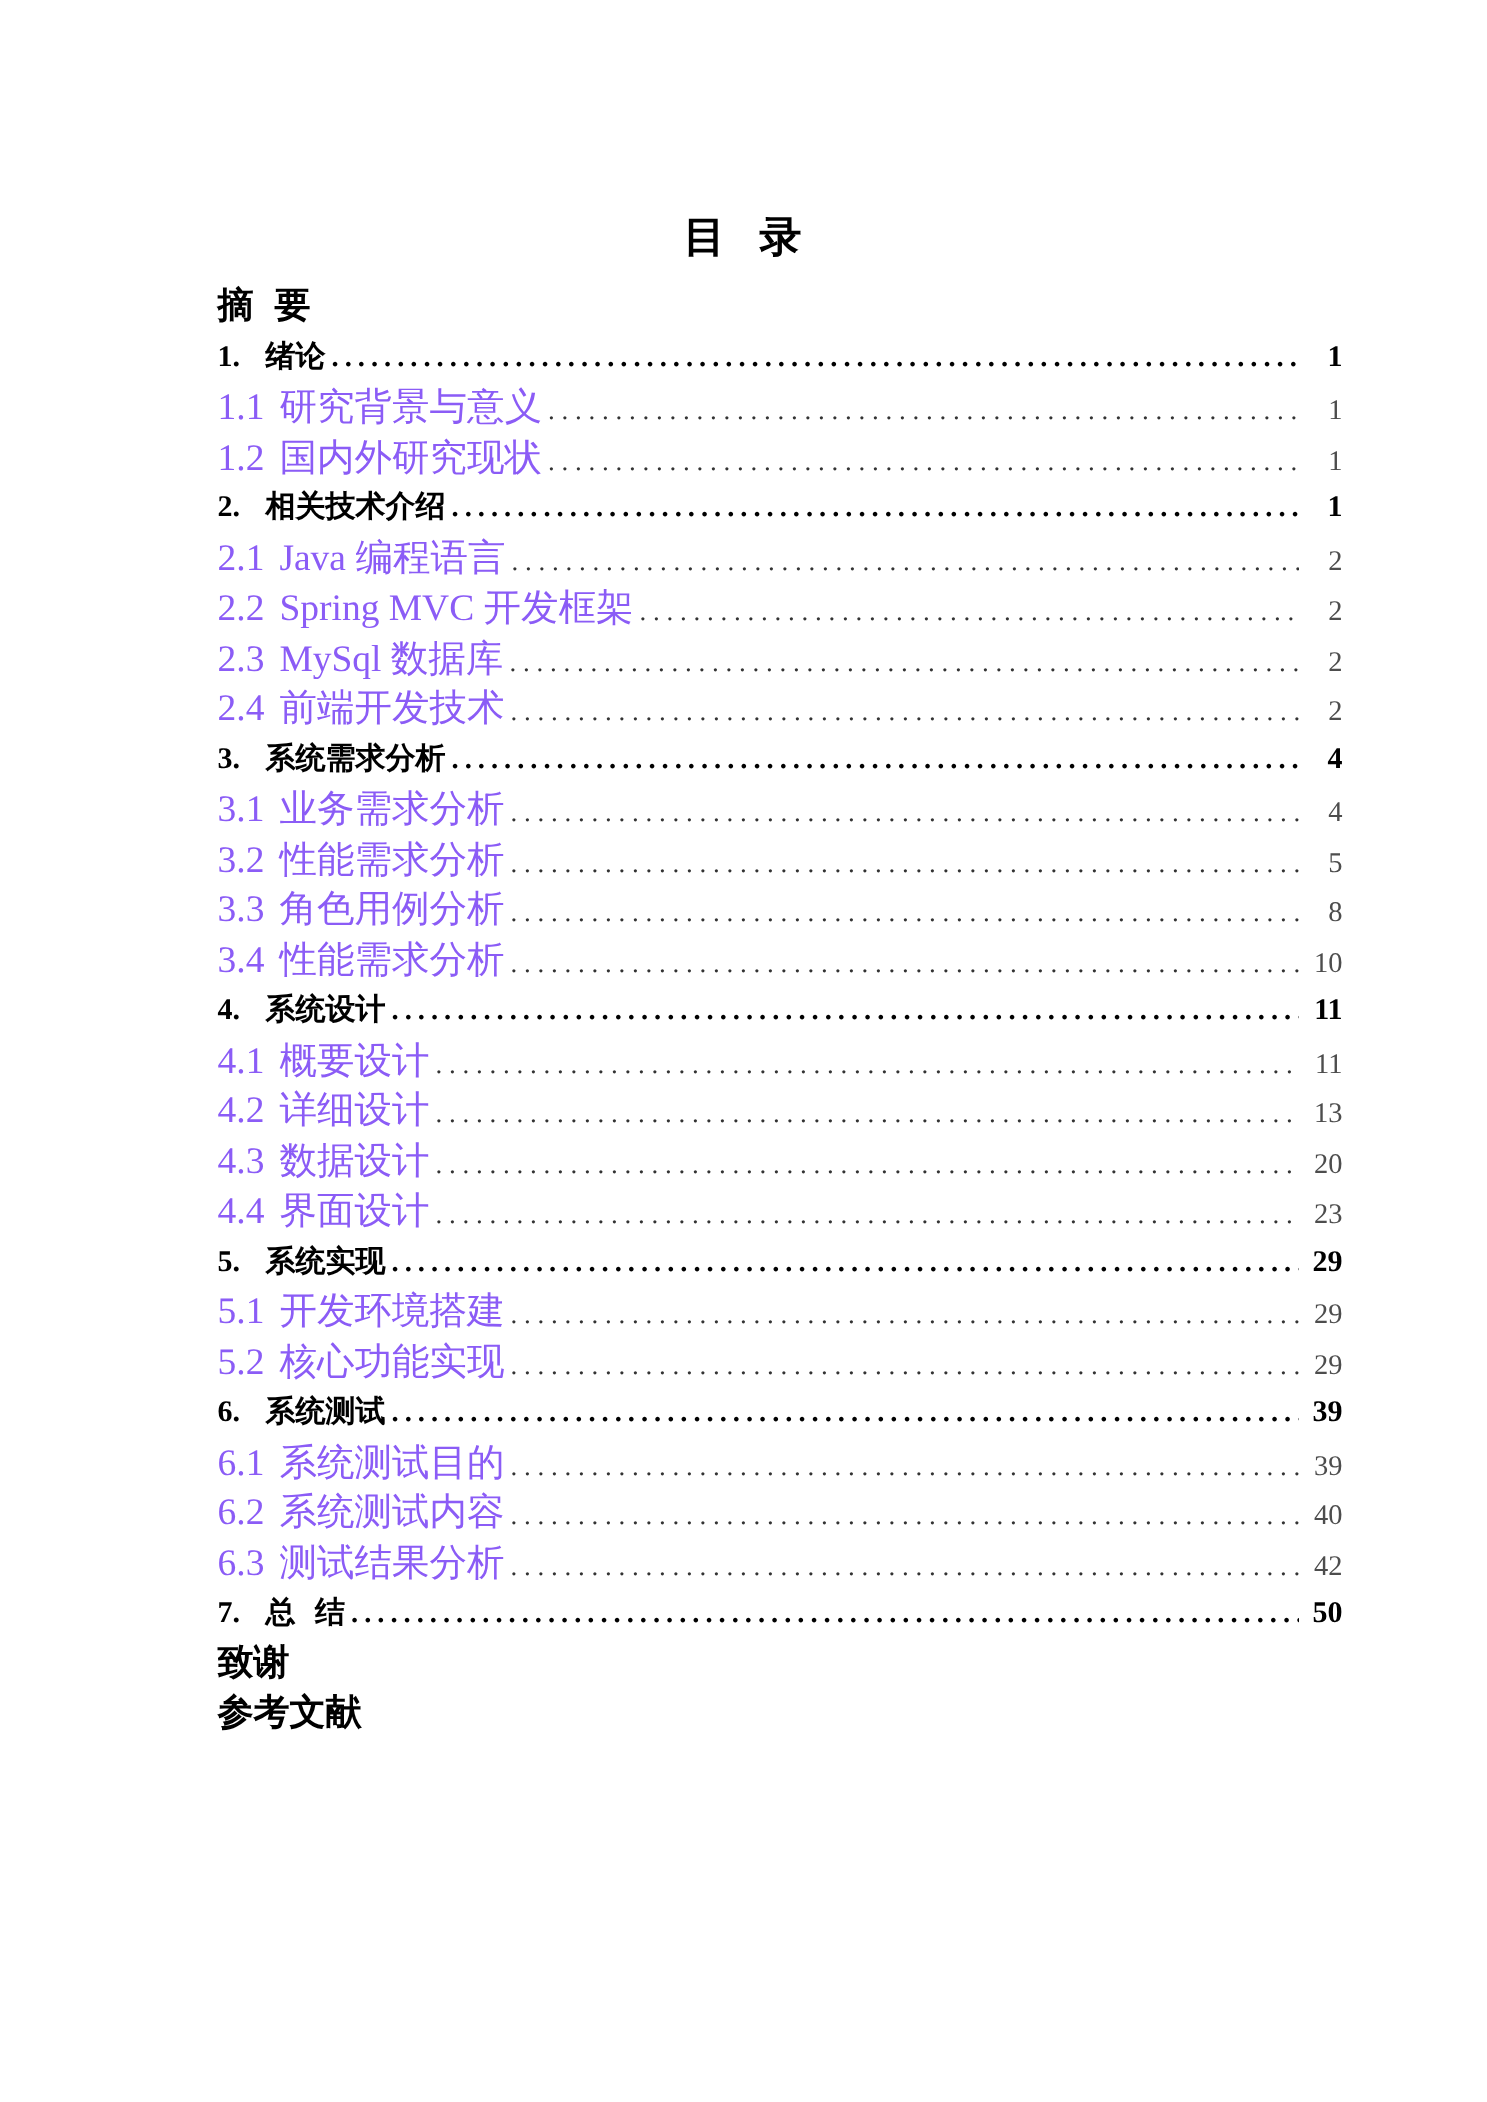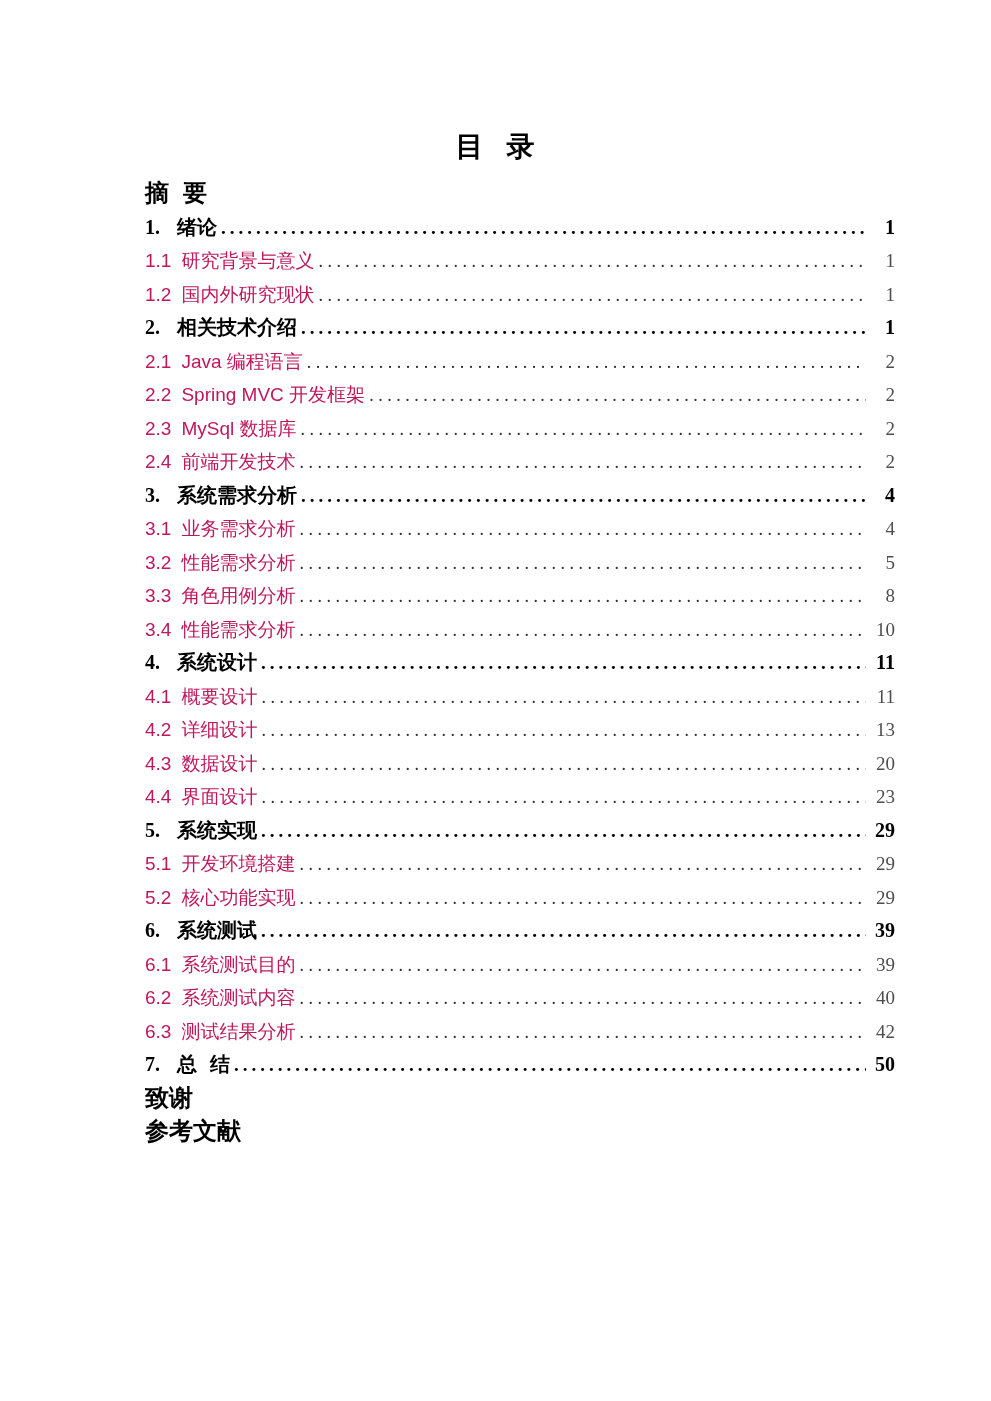--- a/index.html
+++ b/index.html
@@ -6,21 +6,21 @@
   .page {
     position: relative;
     width: 991px;
     height: 1401px;
     background: #ffffff;
     font-family: "Liberation Serif", serif;
     color: #000;
     overflow: hidden;
   }
   .doc-title {
-    margin: 1px;
+    margin: 12px;
     padding-top: 130px;
     height: 32px;
     line-height: 32px;
     text-align: center;
     font-size: 28px;
     font-weight: bold;
     word-spacing: 13px;
     letter-spacing: 1px;
     color: #000;
     font-family: "Liberation Sans", sans-serif;
@@ -75,23 +75,23 @@
     color: #000;
   }
   .toc-row.chapter .pagenum {
     font-weight: bold;
     font-size: 20px;
     color: #000;
   }
   
   .toc-row.section .num,
   .toc-row.section .label {
-    font-family: Liberation Sans, sans-serif;
-    font-size: 19px;
-    color: #be185d;
+    font-family: Liberation Serif, serif;
+    font-size: 25px;
+    color: #8b5cf6;
   }
   .toc-row.section .num { margin-right: 10px; }
   .toc-row.section .dots {
     font-size: 18px;
     color: #333333;
   }
   .toc-row.section .pagenum {
     font-size: 19px;
     color: #4d4d4d;
   }

